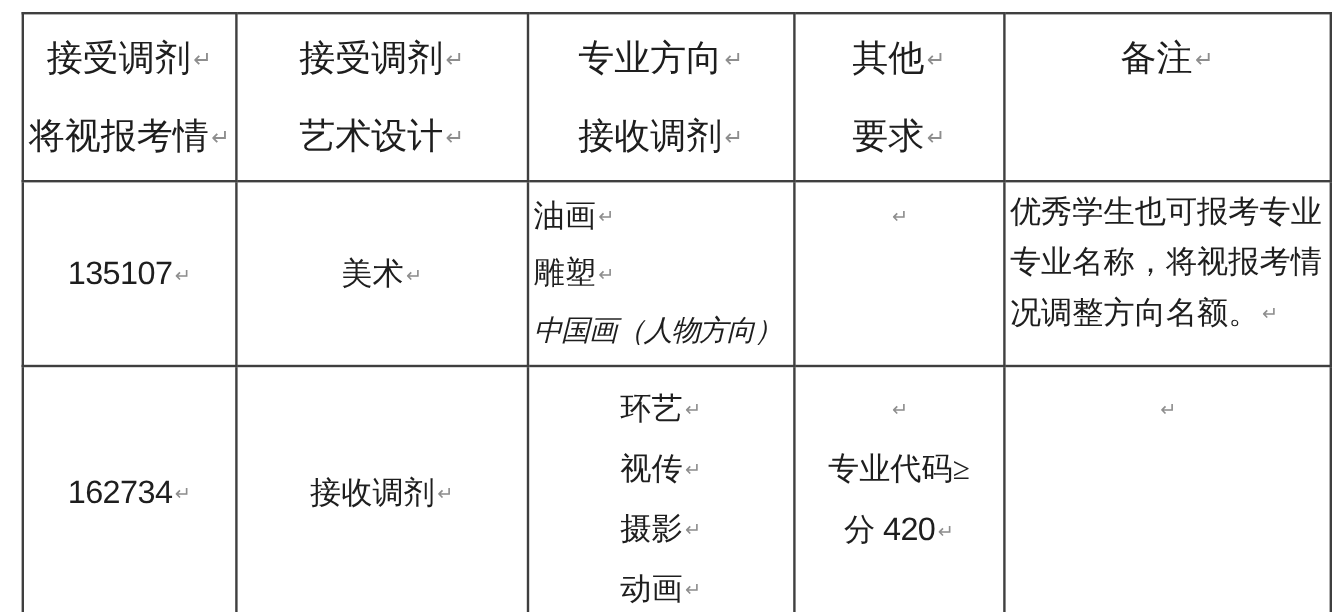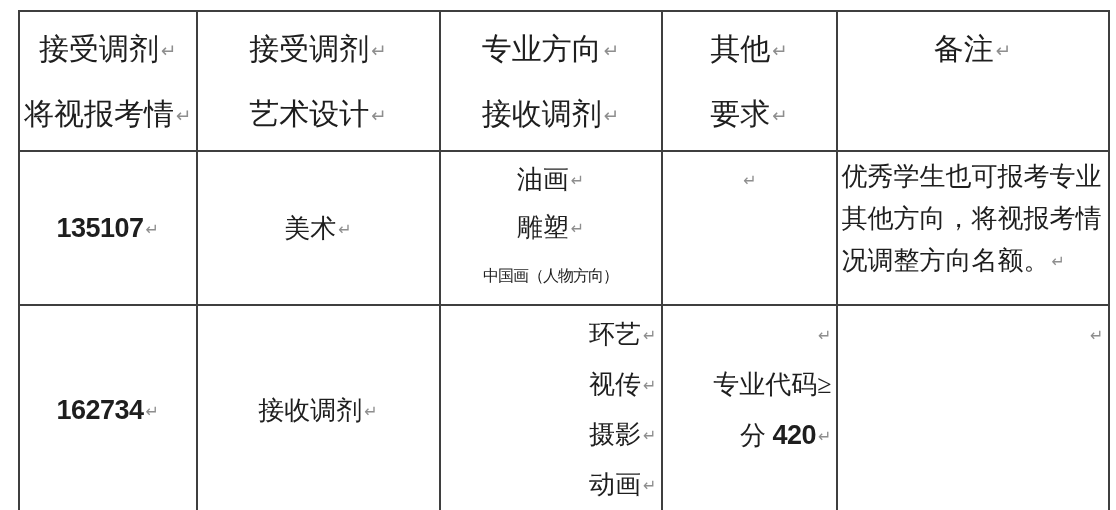--- a/index.html
+++ b/index.html
@@ -19,29 +19,29 @@
     padding:4px;overflow:hidden;font-weight:normal;
   }
   tr.r-head{height:133px;}
   tr.r-one{height:151px;}
   tr.r-two{height:204px;}
   .hdr{vertical-align:top;text-align:center;font-size:30px;}
   .hdr .hl{line-height:65px;height:65px;white-space:nowrap;}
   .mid{vertical-align:middle;text-align:center;font-size:26px;white-space:nowrap;}
   .top{vertical-align:top;text-align:center;font-size:26px;}
   .lh48 > div{line-height:48px;height:48px;white-space:nowrap;}
-  .lh50 > div{line-height:50px;height:50px;white-space:nowrap;text-align:right;}
-  .mid3{vertical-align:middle;text-align:center;font-size:26px;}
+  .lh50 > div{line-height:62px;height:50px;white-space:nowrap;}
+  .mid3{vertical-align:middle;font-size:26px;}
   .remark{vertical-align:top;text-align:left;font-size:26px;padding:2px 2px 0 3px;}
   .remark > div{line-height:42px;height:42px;white-space:nowrap;}
   .num{
     font-family:"Liberation Sans","DejaVu Sans",sans-serif;
-    font-size:27px;letter-spacing:-0.5px;font-weight:bold;
+    font-size:27px;letter-spacing:-0.5px;
   }
-  .fit{font-size:16px;letter-spacing:-1px;}
+  .fit{font-size:24px;letter-spacing:-1px;font-style:italic;}
   .ret{
     font-family:"DejaVu Sans",sans-serif;
     color:#8e8e8e;
     font-size:0.62em;
     position:relative;top:-2px;
     margin-left:2px;
   }
   .pad8{padding-top:8px;}
 </style>
 </head>
@@ -89,21 +89,21 @@
         <td class="mid3 lh48">
           <div><span>油画</span><span class="ret">↵</span></div>
           <div><span>雕塑</span><span class="ret">↵</span></div>
           <div class="fit"><span>中国画（人物方向）</span></div>
         </td>
         <td class="top lh48">
           <div><span class="ret">↵</span></div>
         </td>
         <td class="remark">
           <div><span>优秀学生也可报考专业</span></div>
-          <div><span>其他方向，将视报考情</span></div>
+          <div><span>专业名称，将视报考情</span></div>
           <div><span>况调整方向名额。</span><span class="ret">↵</span></div>
         </td>
       </tr>
 
       <tr class="r-two">
         <td class="mid">
           <span class="num">162734</span><span class="ret">↵</span>
         </td>
         <td class="mid">
           <span>接收调剂</span><span class="ret">↵</span>

